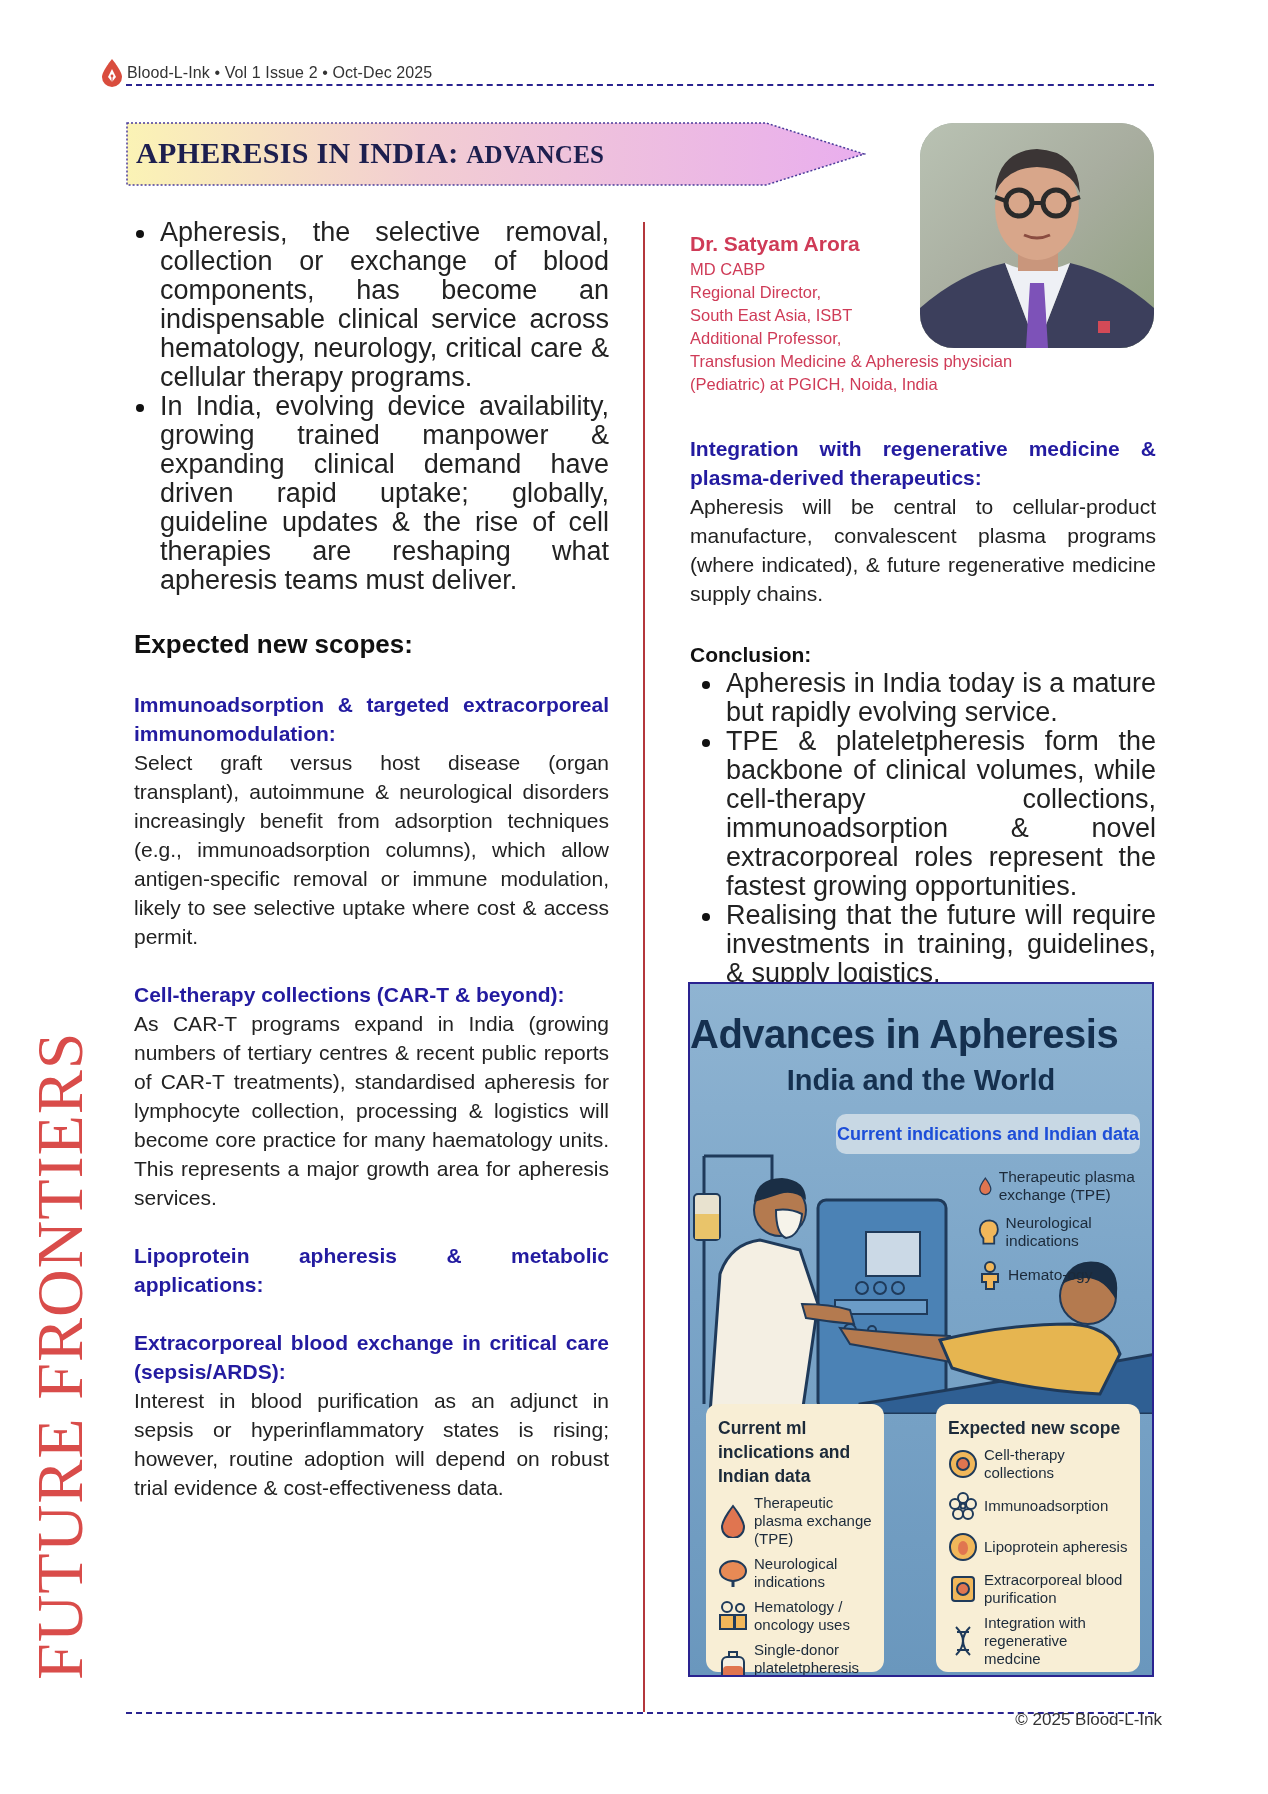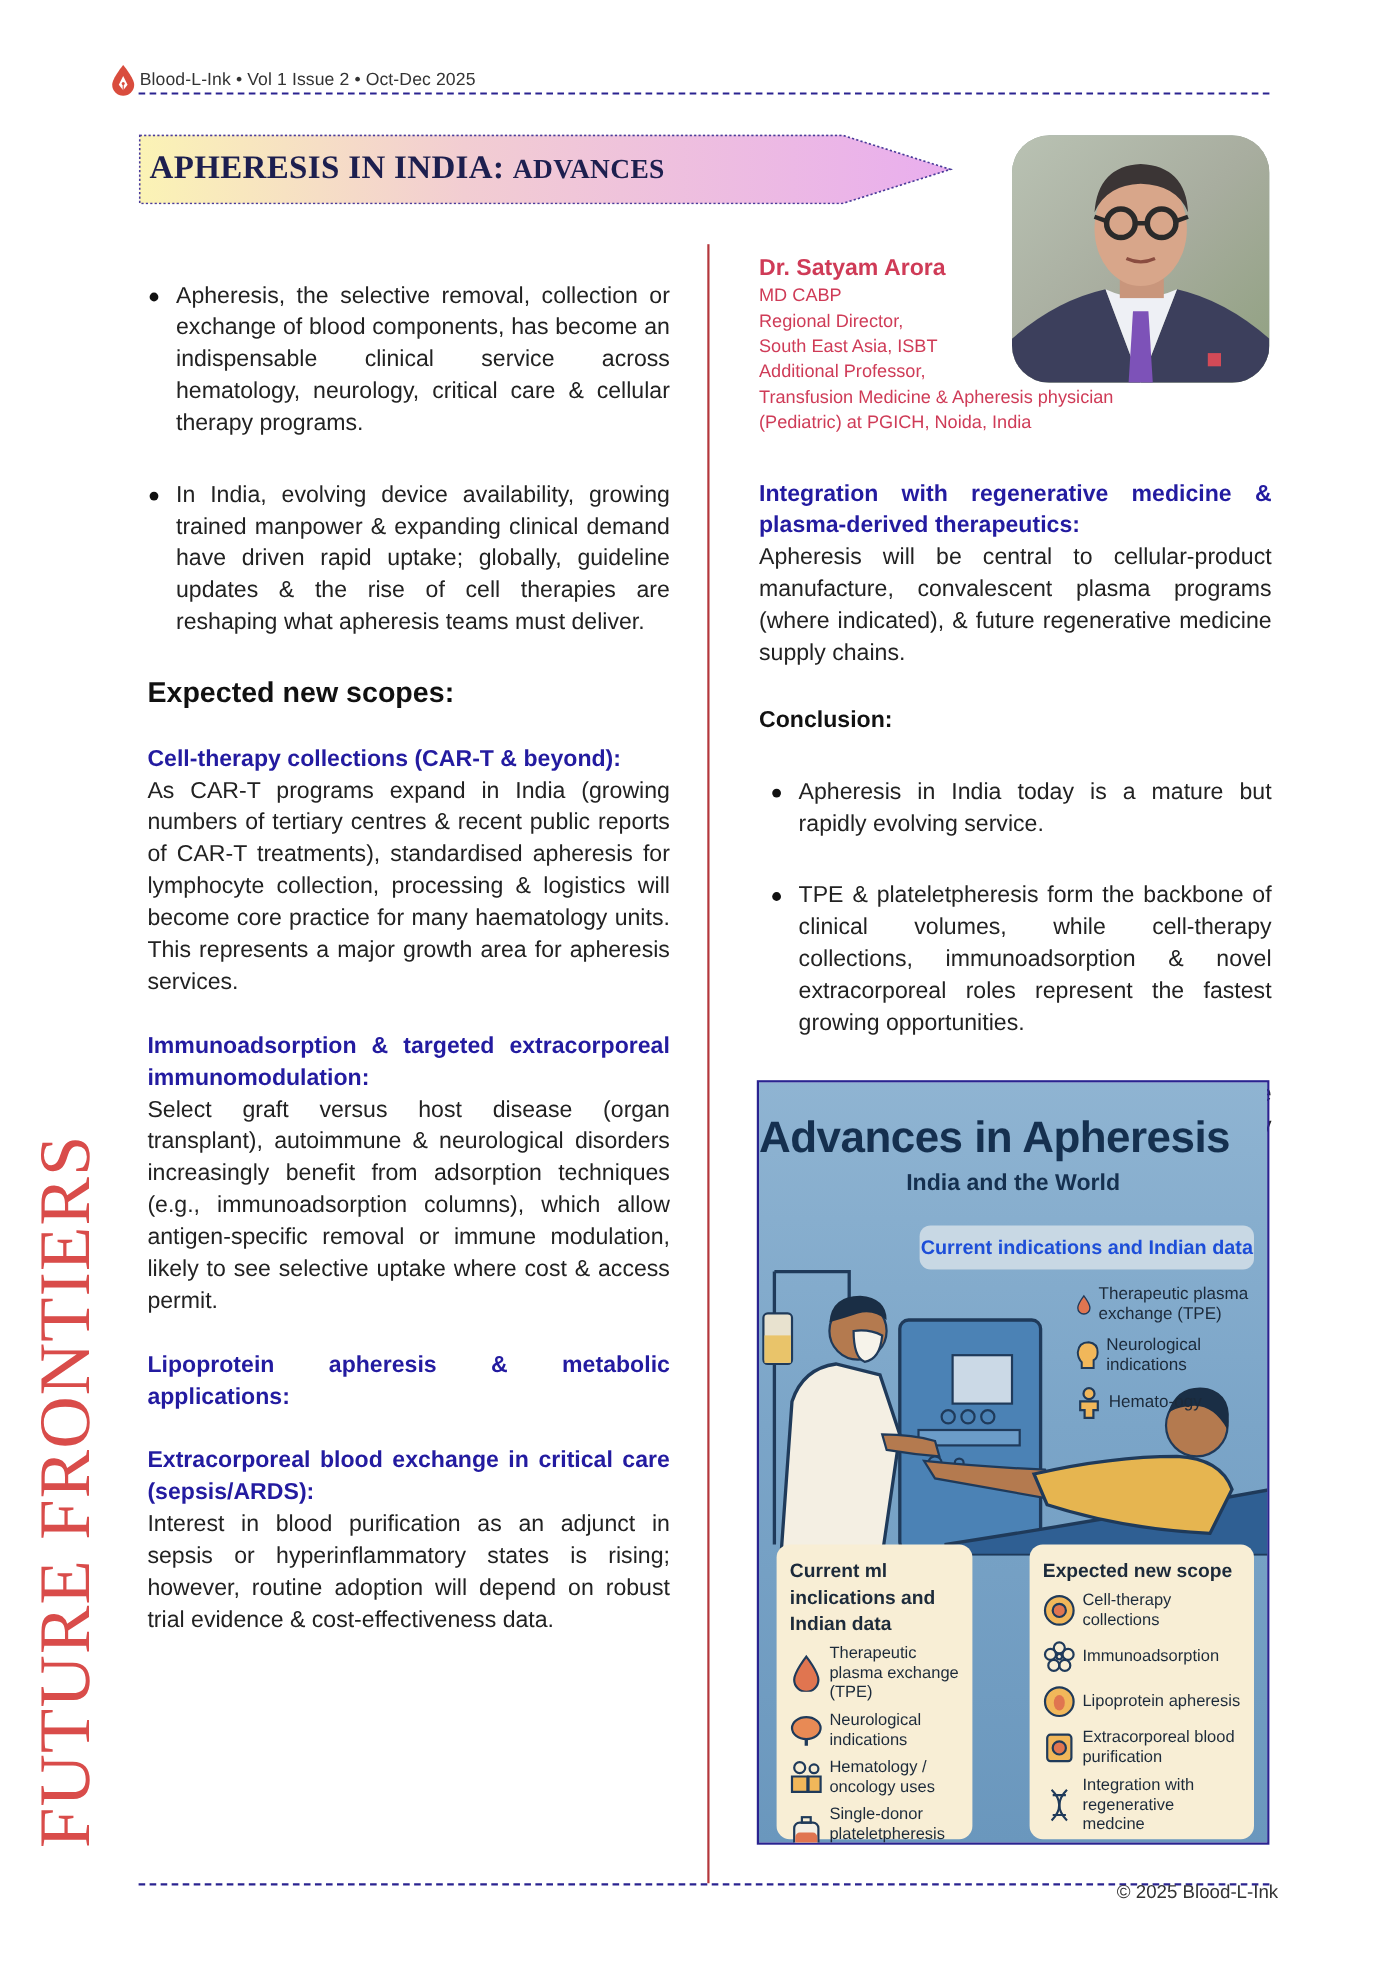--- a/index.html
+++ b/index.html
@@ -26,39 +26,39 @@
 
   
   .side-label { position: absolute; left: 22px; top: 1680px; transform-origin: left top; transform: rotate(-90deg); font-family: "Liberation Serif", "DejaVu Serif", serif; color: #d94c4a; font-size: 66px; letter-spacing: 1px; white-space: nowrap; font-weight: normal; }
 
   
   .col-left { position: absolute; left: 134px; top: 218px; width: 475px; }
   .col-right { position: absolute; left: 690px; top: 230px; width: 466px; }
 
   .body-text { font-size: 21px; line-height: 29px; text-align: justify; color: #222; }
   ul.bullets { list-style: none; }
-  ul.bullets li { position: relative; padding-left: 26px; font-size: 21px; line-height: 29px; text-align: justify; color: #222; margin-top: 36px; }
+  ul.bullets li { position: relative; padding-left: 26px; font-size: 27px; line-height: 29px; text-align: justify; color: #222; }
   ul.bullets li::before { content: ""; position: absolute; left: 2px; top: 12px; width: 8px; height: 8px; border-radius: 50%; background: #111; }
 
   .h-scopes { font-size: 26px; font-weight: bold; color: #111; margin-top: 34px; margin-bottom: 30px; }
   .sub-head { font-size: 21px; line-height: 29px; font-weight: bold; color: #231ba0; text-align: justify; text-align-last: left; }
   .section { margin-bottom: 29px; }
 
   .author { color: #cf3b57; }
   .author .name { font-size: 21px; font-weight: bold; line-height: 28px; }
   .author .line { font-size: 16.5px; line-height: 23px; }
 
   .conclusion-head { font-size: 21px; font-weight: bold; color: #111; line-height: 29px; margin-top: 32px; }
   .col-right ul.bullets li { padding-left: 36px; }
   .col-right ul.bullets li::before { left: 12px; }
 
   
   .infographic { position: absolute; left: 688px; top: 982px; width: 466px; height: 695px; border: 2px solid #2a2390; background: linear-gradient(180deg, #8fb4d2 0%, #7ba5c8 45%, #6a97bd 100%); overflow: hidden; }
   .ig-title { position: absolute; left: 0; right: 0; top: 28px; text-align: left; font-size: 40px; font-weight: bold; color: #15304f; letter-spacing: -0.5px; }
-  .ig-sub { position: absolute; left: 0; right: 0; top: 80px; text-align: center; font-size: 21px; font-weight: bold; color: #15304f; }
+  .ig-sub { position: absolute; left: 0; right: 0; top: 80px; text-align: center; font-size: 29px; font-weight: bold; color: #15304f; }
   .ig-pill { position: absolute; left: 146px; top: 130px; width: 304px; height: 40px; border-radius: 10px; background: #c8d8e4; color: #1d4ed8; font-size: 18px; font-weight: bold; display: flex; align-items: center; justify-content: center; }
   .ig-scene { position: absolute; left: 0; top: 170px; }
   .ig-legend { position: absolute; left: 288px; top: 184px; width: 175px; }
   .ig-legend .it { display: flex; align-items: center; gap: 6px; margin-bottom: 10px; }
   .ig-legend .it span.t { font-size: 15.5px; line-height: 18px; color: #1c2a3a; }
   .ig-card { position: absolute; top: 420px; height: 268px; background: #f8eed5; border-radius: 12px; padding: 12px 12px; }
   .ig-card.left { left: 16px; width: 178px; }
   .ig-card.right { left: 246px; width: 204px; }
   .ig-card .ch { font-size: 17.5px; font-weight: bold; color: #1c2a3a; line-height: 24px; margin-bottom: 6px; }
   .ig-card .row { display: flex; align-items: center; gap: 6px; margin-bottom: 7px; }
@@ -136,26 +136,26 @@
 
 <div class="col-left">
   <ul class="bullets">
     <li>Apheresis, the selective removal, collection or exchange of blood components, has become an indispensable clinical service across hematology, neurology, critical care &amp; cellular therapy programs.</li>
     <li>In India, evolving device availability, growing trained manpower &amp; expanding clinical demand have driven rapid uptake; globally, guideline updates &amp; the rise of cell therapies are reshaping what apheresis teams must deliver.</li>
   </ul>
 
   <div class="h-scopes">Expected new scopes:</div>
 
   <div class="section">
+    <div class="sub-head">Immunoadsorption &amp; targeted extracorporeal immunomodulation:</div>
+    <div class="body-text">Select graft versus host disease (organ transplant), autoimmune &amp; neurological disorders increasingly benefit from adsorption techniques (e.g., immunoadsorption columns), which allow antigen-specific removal or immune modulation, likely to see selective uptake where cost &amp; access permit.</div>
+  </div>
+  <div class="section">
     <div class="sub-head">Cell-therapy collections (CAR-T &amp; beyond):</div>
     <div class="body-text">As CAR-T programs expand in India (growing numbers of tertiary centres &amp; recent public reports of CAR-T treatments), standardised apheresis for lymphocyte collection, processing &amp; logistics will become core practice for many haematology units. This represents a major growth area for apheresis services.</div>
-  </div>
-  <div class="section">
-    <div class="sub-head">Immunoadsorption &amp; targeted extracorporeal immunomodulation:</div>
-    <div class="body-text">Select graft versus host disease (organ transplant), autoimmune &amp; neurological disorders increasingly benefit from adsorption techniques (e.g., immunoadsorption columns), which allow antigen-specific removal or immune modulation, likely to see selective uptake where cost &amp; access permit.</div>
   </div>
   <div class="section">
     <div class="sub-head">Lipoprotein apheresis &amp; metabolic applications:</div>
   </div>
   <div class="section">
     <div class="sub-head">Extracorporeal blood exchange in critical care (sepsis/ARDS):</div>
     <div class="body-text">Interest in blood purification as an adjunct in sepsis or hyperinflammatory states is rising; however, routine adoption will depend on robust trial evidence &amp; cost-effectiveness data.</div>
   </div>
 </div>
 

